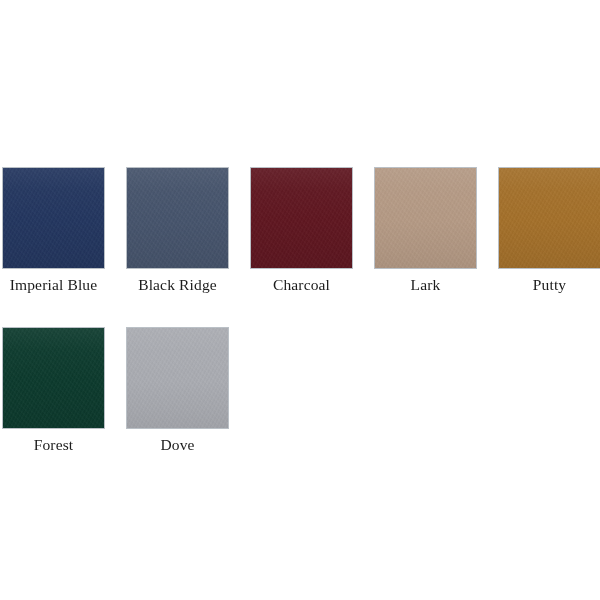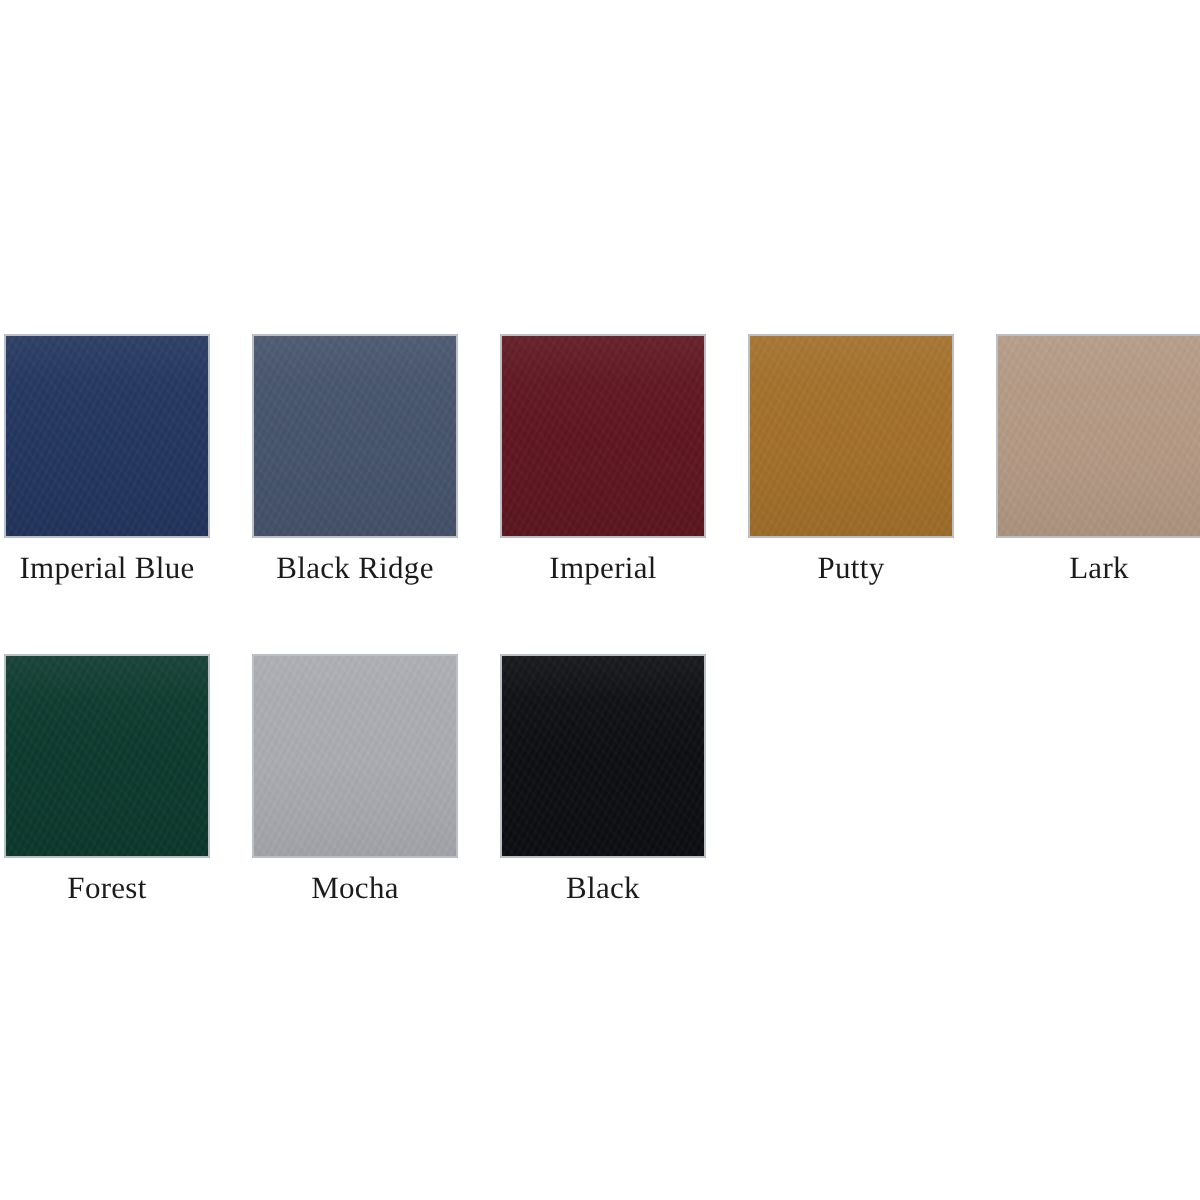--- a/index.html
+++ b/index.html
@@ -115,41 +115,37 @@
       <div class="swatch-cell">
         <div class="swatch-chip" style="background-color: rgb(35, 54, 95);"></div>
         <div class="swatch-label">Imperial Blue</div>
       </div>
       <div class="swatch-cell">
         <div class="swatch-chip" style="background-color: rgb(70, 84, 108);"></div>
         <div class="swatch-label">Black Ridge</div>
       </div>
       <div class="swatch-cell">
         <div class="swatch-chip" style="background-color: rgb(95, 22, 32);"></div>
-        <div class="swatch-label">Imperial</div>
+        <div class="swatch-label">Charcoal</div>
+      </div>
+      <div class="swatch-cell">
+        <div class="swatch-chip" style="background-color: rgb(181, 154, 133);"></div>
+        <div class="swatch-label">Lark</div>
       </div>
       <div class="swatch-cell">
         <div class="swatch-chip" style="background-color: rgb(164, 112, 42);"></div>
         <div class="swatch-label">Putty</div>
-      </div>
-      <div class="swatch-cell">
-        <div class="swatch-chip" style="background-color: rgb(181, 154, 133);"></div>
-        <div class="swatch-label">Lark</div>
       </div>
     </div>
 
     <div class="swatch-row">
       <div class="swatch-cell">
         <div class="swatch-chip" style="background-color: rgb(12, 58, 45);"></div>
         <div class="swatch-label">Forest</div>
       </div>
       <div class="swatch-cell">
         <div class="swatch-chip" style="background-color: rgb(170, 172, 178);"></div>
-        <div class="swatch-label">Mocha</div>
-      </div>
-      <div class="swatch-cell">
-        <div class="swatch-chip" style="background-color: rgb(13, 14, 18);"></div>
-        <div class="swatch-label">Black</div>
+        <div class="swatch-label">Dove</div>
       </div>
     </div>
 
   </div>
 </div>
 
 </body></html>

